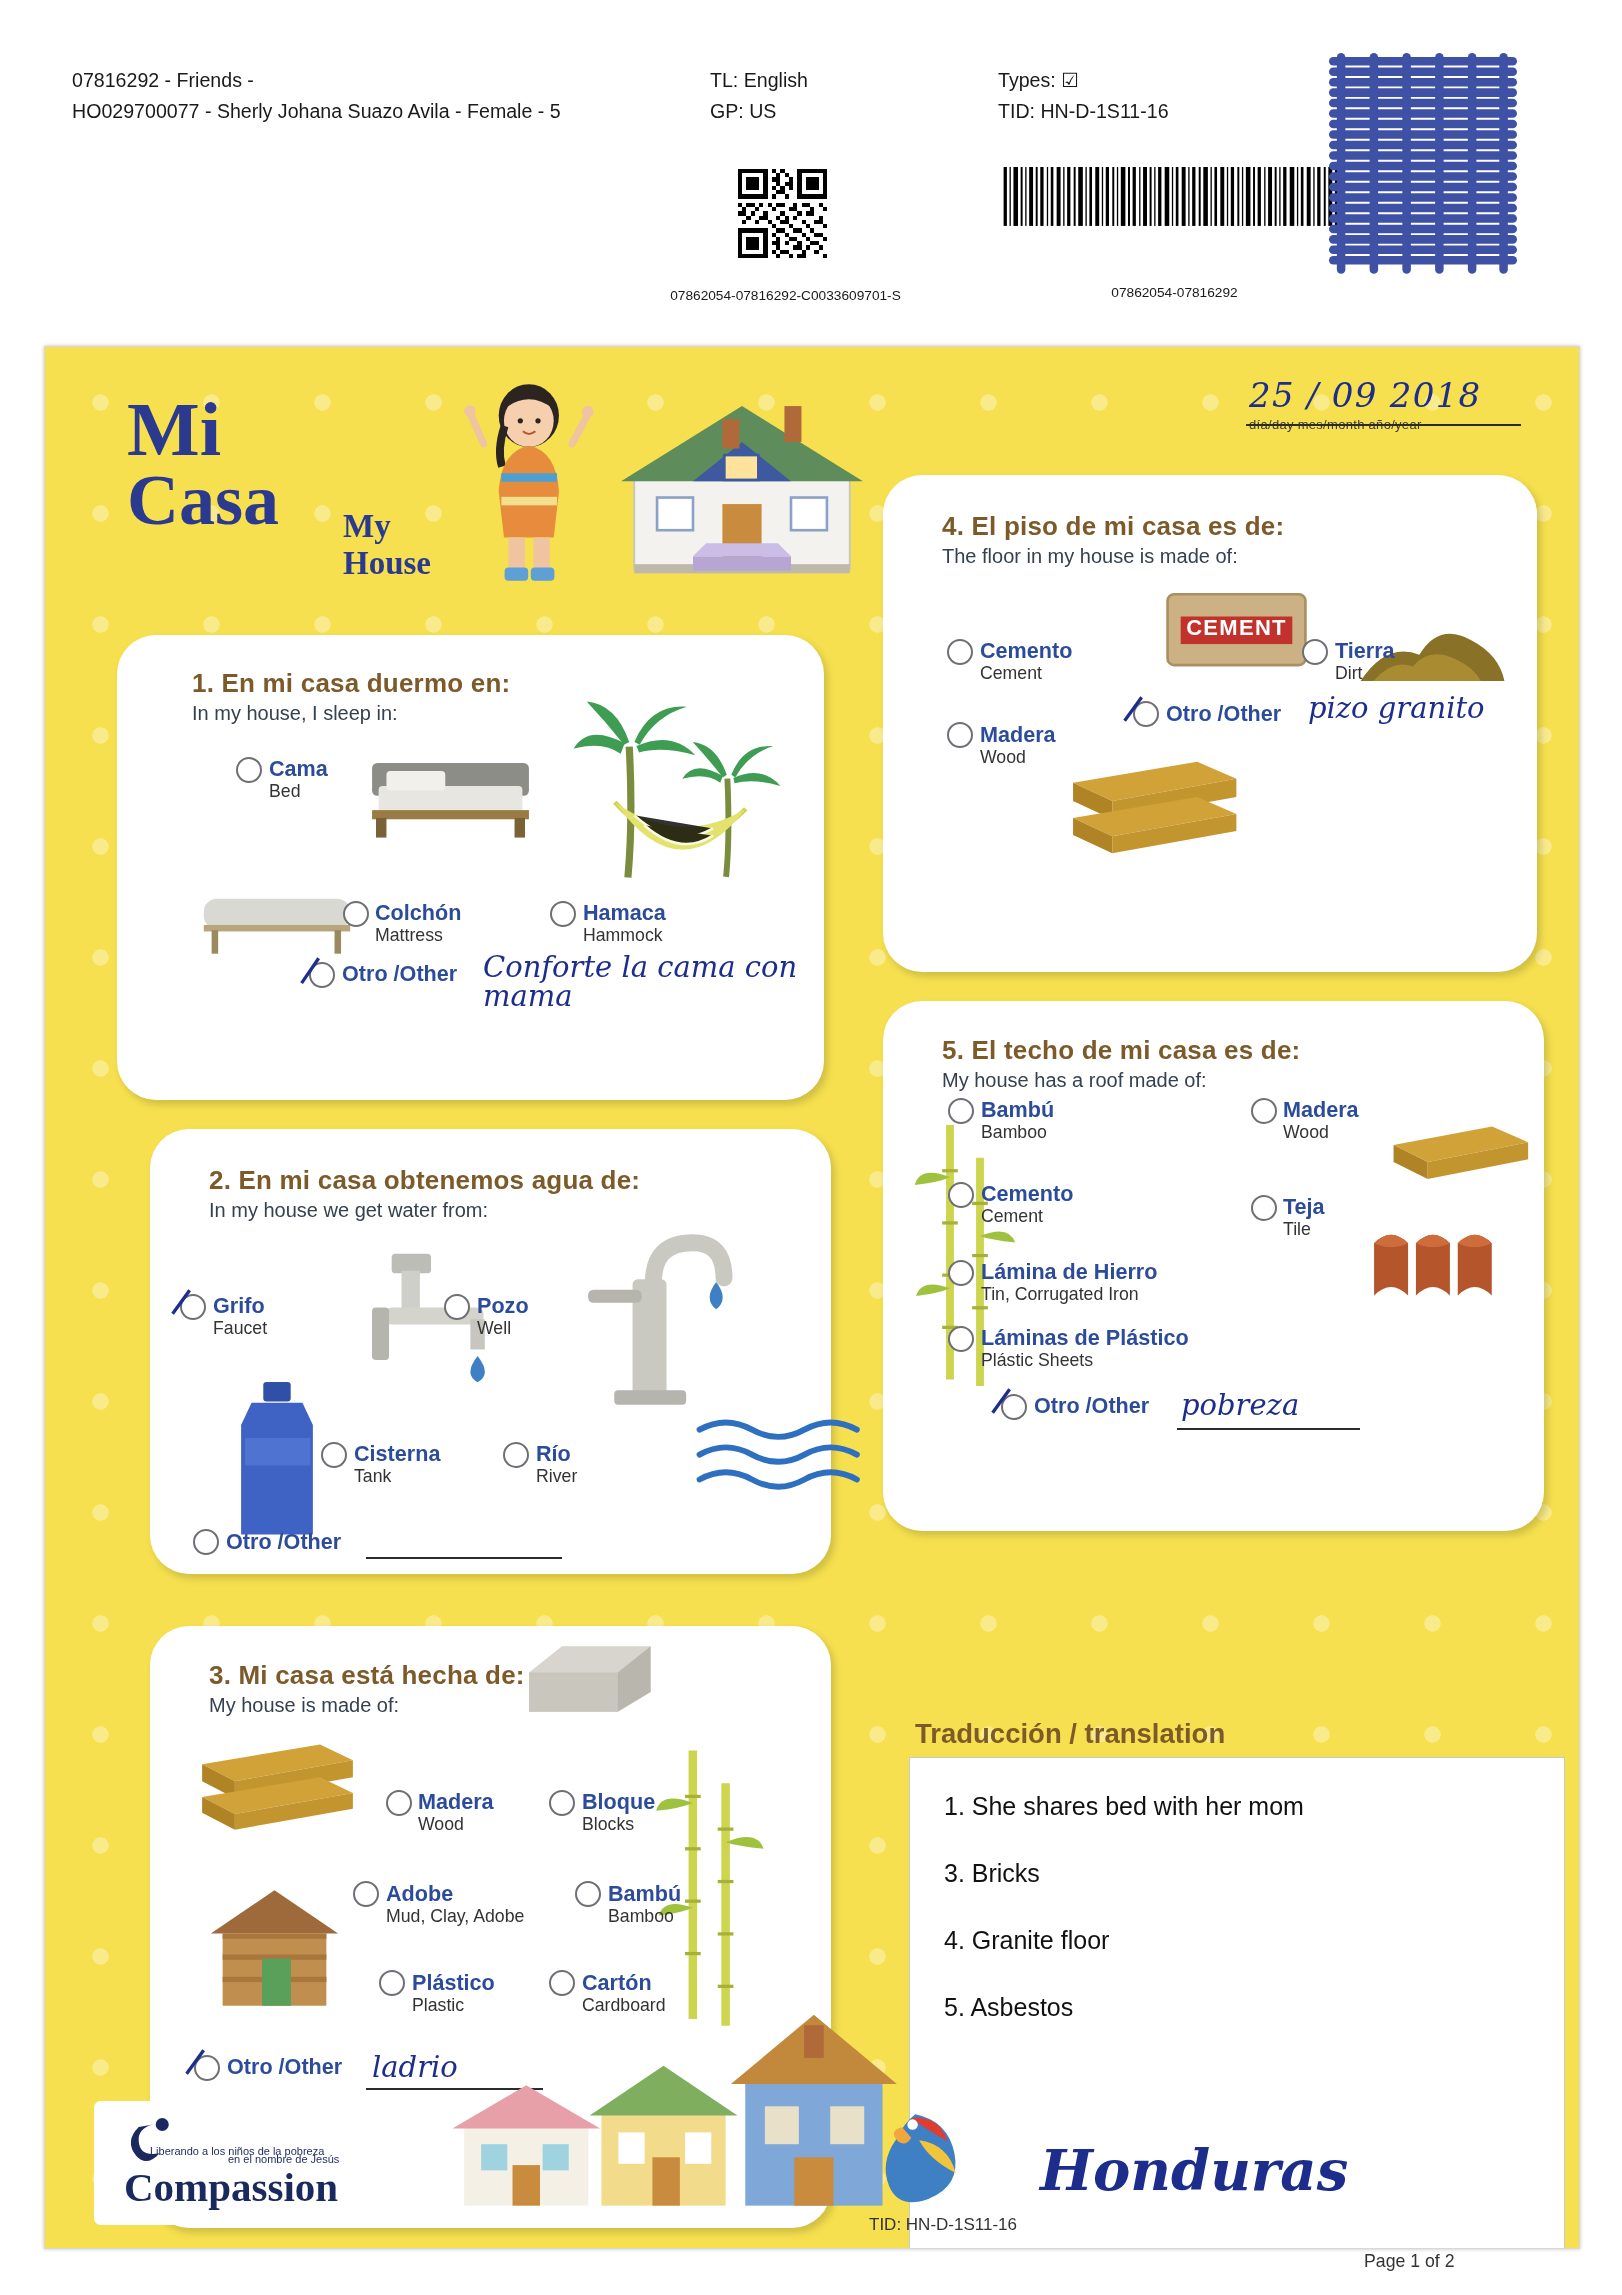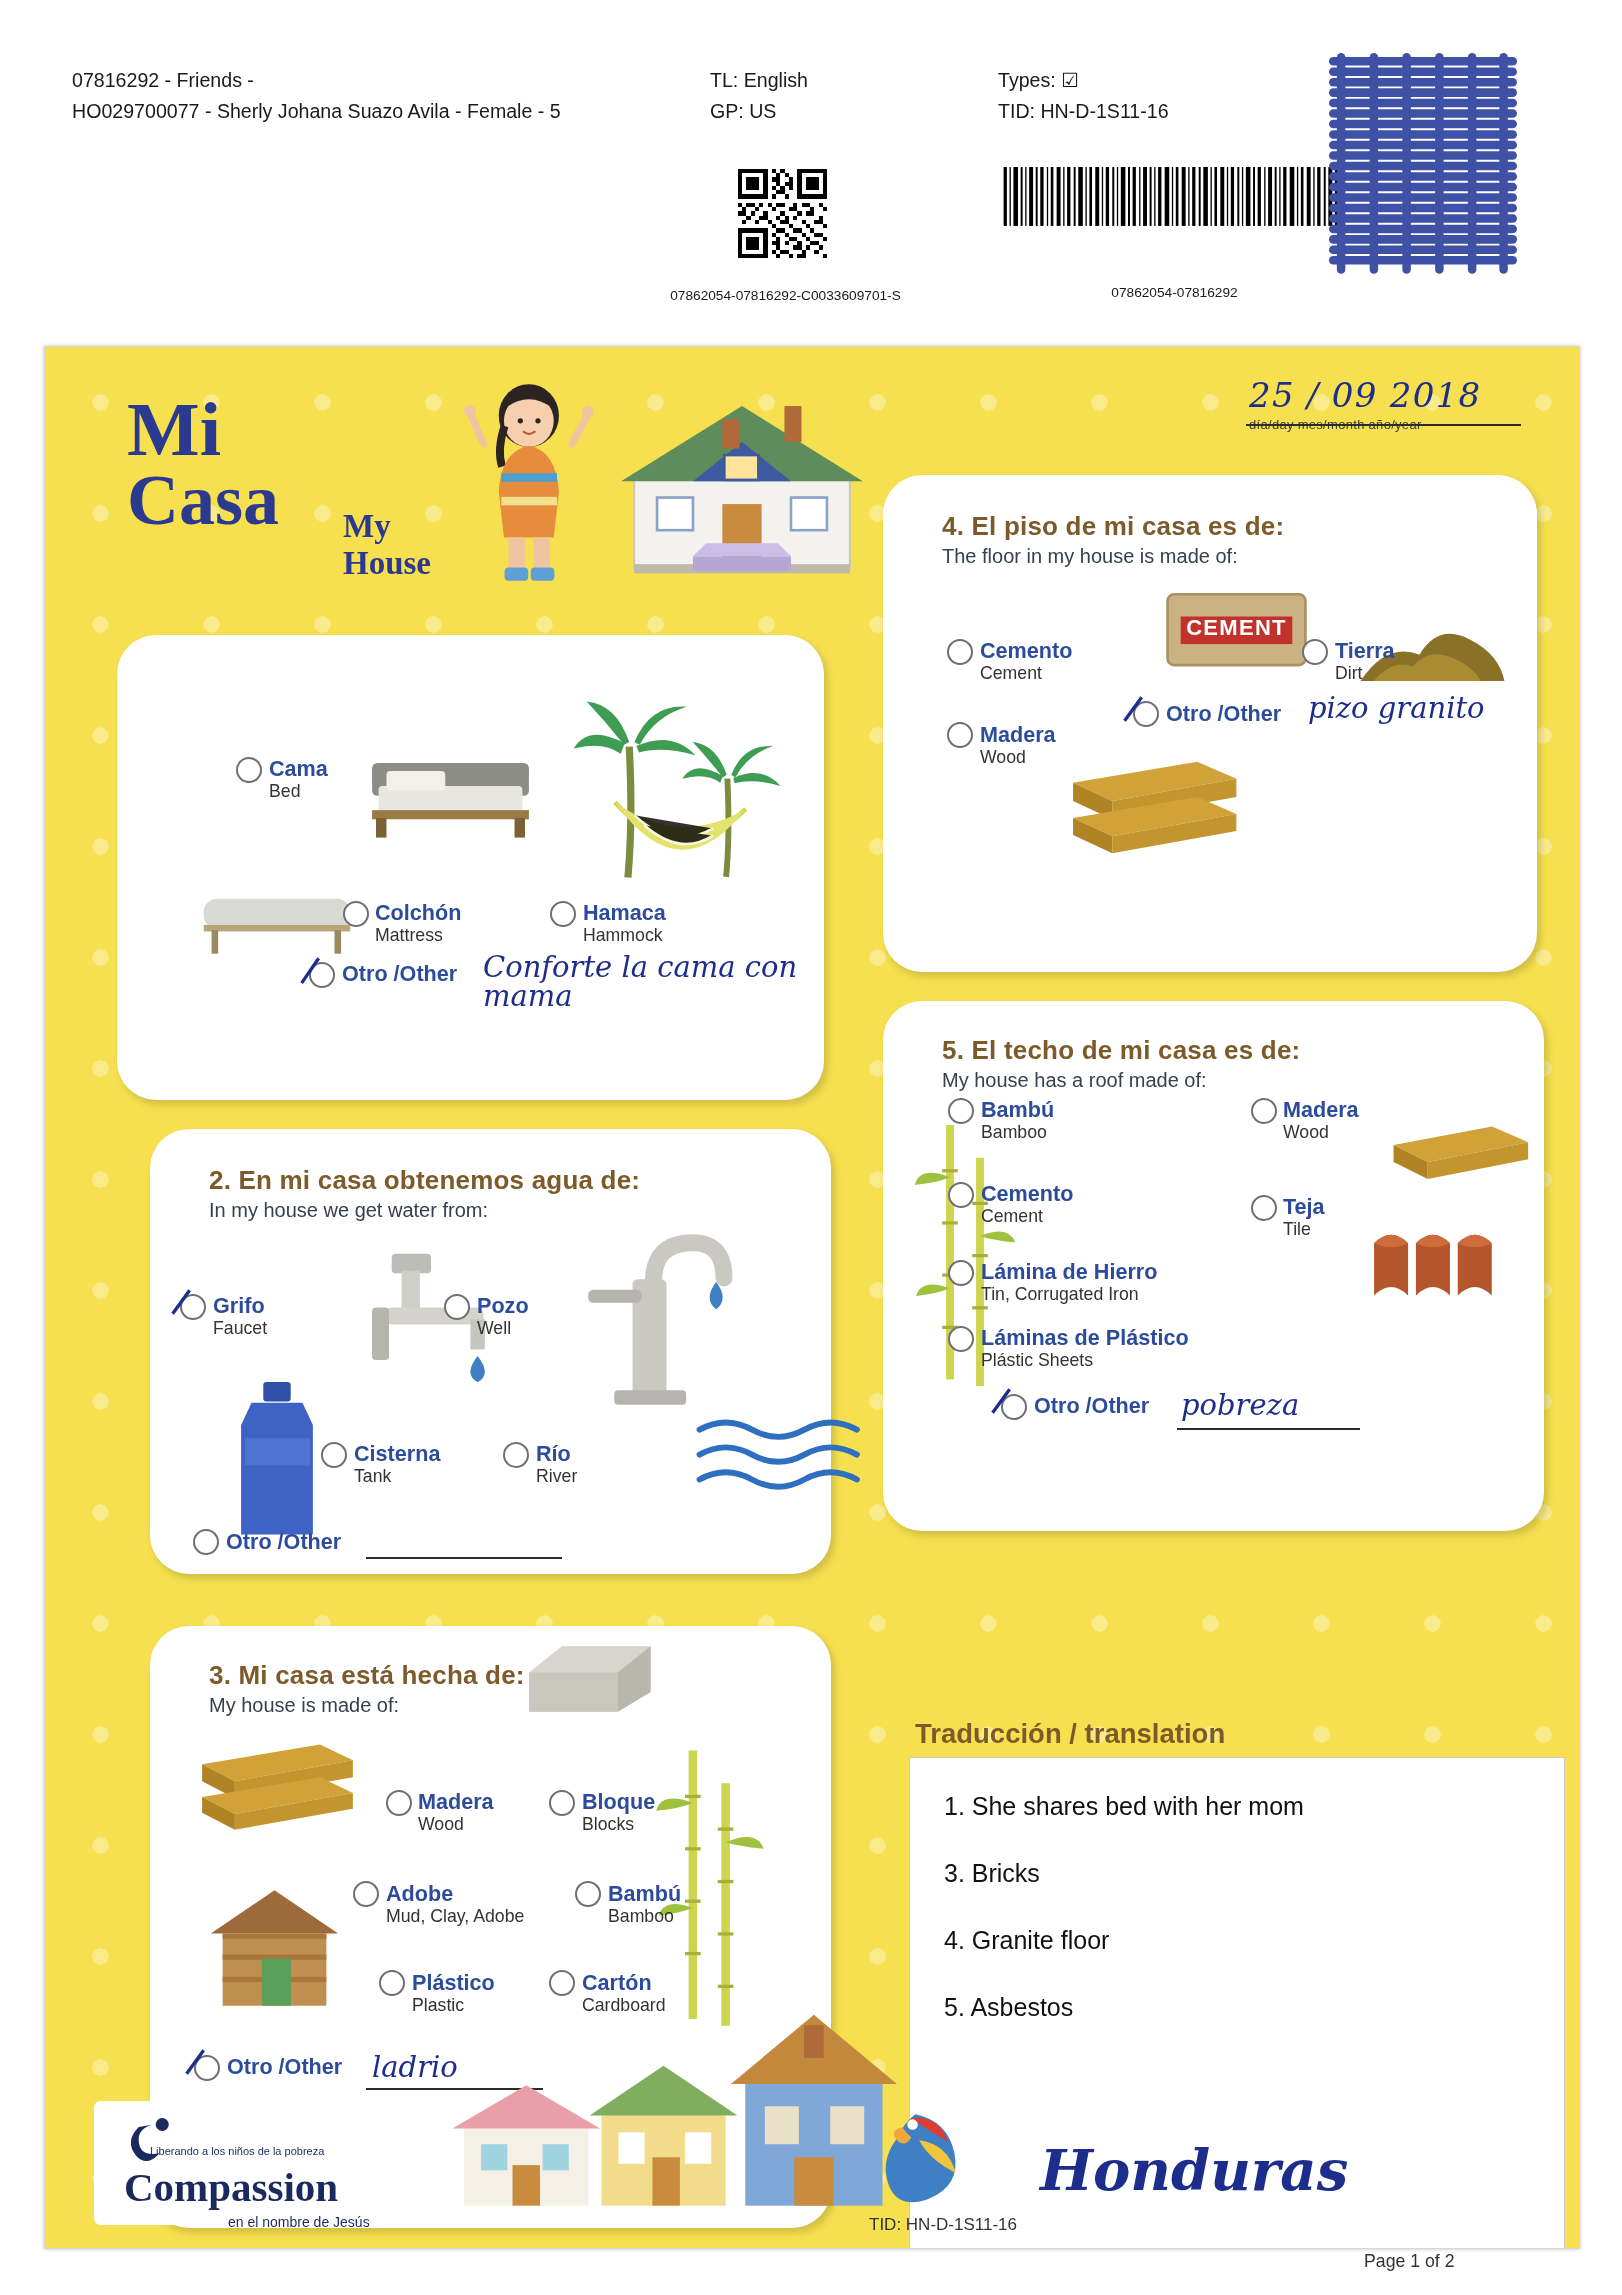--- a/index.html
+++ b/index.html
@@ -79,21 +79,21 @@
   .tradbox {
     position:absolute; left:864px; top:1410px; width:654px; height:602px;
     background:#fff; border:1.3px solid #c9c9c9;
   }
   .tradbox ol { list-style:none; margin:0; padding:34px 34px; }
   .tradbox li { font-size:25px; color:#111; margin-bottom:38px; }
 
   .compassion { position:absolute; left:49px; top:1754px; width:314px; height:124px; background:#fff; border-radius:6.5px; }
   .comp-brand { position:absolute; left:79px; top:1816px; font-family:"Liberation Serif", serif; font-size:41px; color:#1b2a5e; font-weight:bold; }
   .comp-top { position:absolute; left:105px; top:1798px; font-size:11px; color:#1b2a5e; }
-  .comp-bot { position:absolute; left:183px; top:1867px; font-size:14px; color:#1b2a5e; }
+  .comp-bot { position:absolute; left:183px; top:1806px; font-size:11px; color:#1b2a5e; }
 
   .honduras { position:absolute; left:995px; top:1790px; font-family:"DejaVu Serif", serif; font-style:italic; color:#1d2d8c; font-size:56px;font-weight:bold; }
   .tid-bottom { position:absolute; left:824px; top:1868px; font-size:17px; color:#333; }
   .page-no { position:absolute; left:1364px; top:2251px; font-size:17.7px; color:#333; }
 
   svg { display:block; }
 </style>
 </head>
 <body>
 
@@ -367,20 +367,24 @@
     </svg>
   </div>
 
   <div class="datebox">
     <div class="date-val">25 / 09  2018</div>
     <div class="date-lbl">día/day   mes/month   año/year</div>
   </div>
   <div class="date-underline"></div>
 
   <div class="card" style="left:72px; top:288px; width:707px; height:465px;">
+    <div style="position:absolute;left:75px;top:33px;">
+      <div class="q-title">1. En mi casa duermo en:</div>
+      <div class="q-sub">In my house, I sleep in:</div>
+    </div>
 
     <div style="position:absolute;left:242px;top:115px;width:183px;height:92px;">
       <svg viewBox="0 0 280 140">
         <rect x="20" y="20" width="240" height="50" rx="8" fill="#8d8d88"></rect>
         <rect x="30" y="55" width="220" height="42" rx="6" fill="#e8e6e0"></rect>
         <rect x="20" y="92" width="240" height="14" fill="#9a7b44"></rect>
         <rect x="26" y="104" width="16" height="30" fill="#7b6136"></rect>
         <rect x="238" y="104" width="16" height="30" fill="#7b6136"></rect>
         <rect x="42" y="32" width="90" height="30" rx="6" fill="#f2f0ea"></rect>
       </svg>

